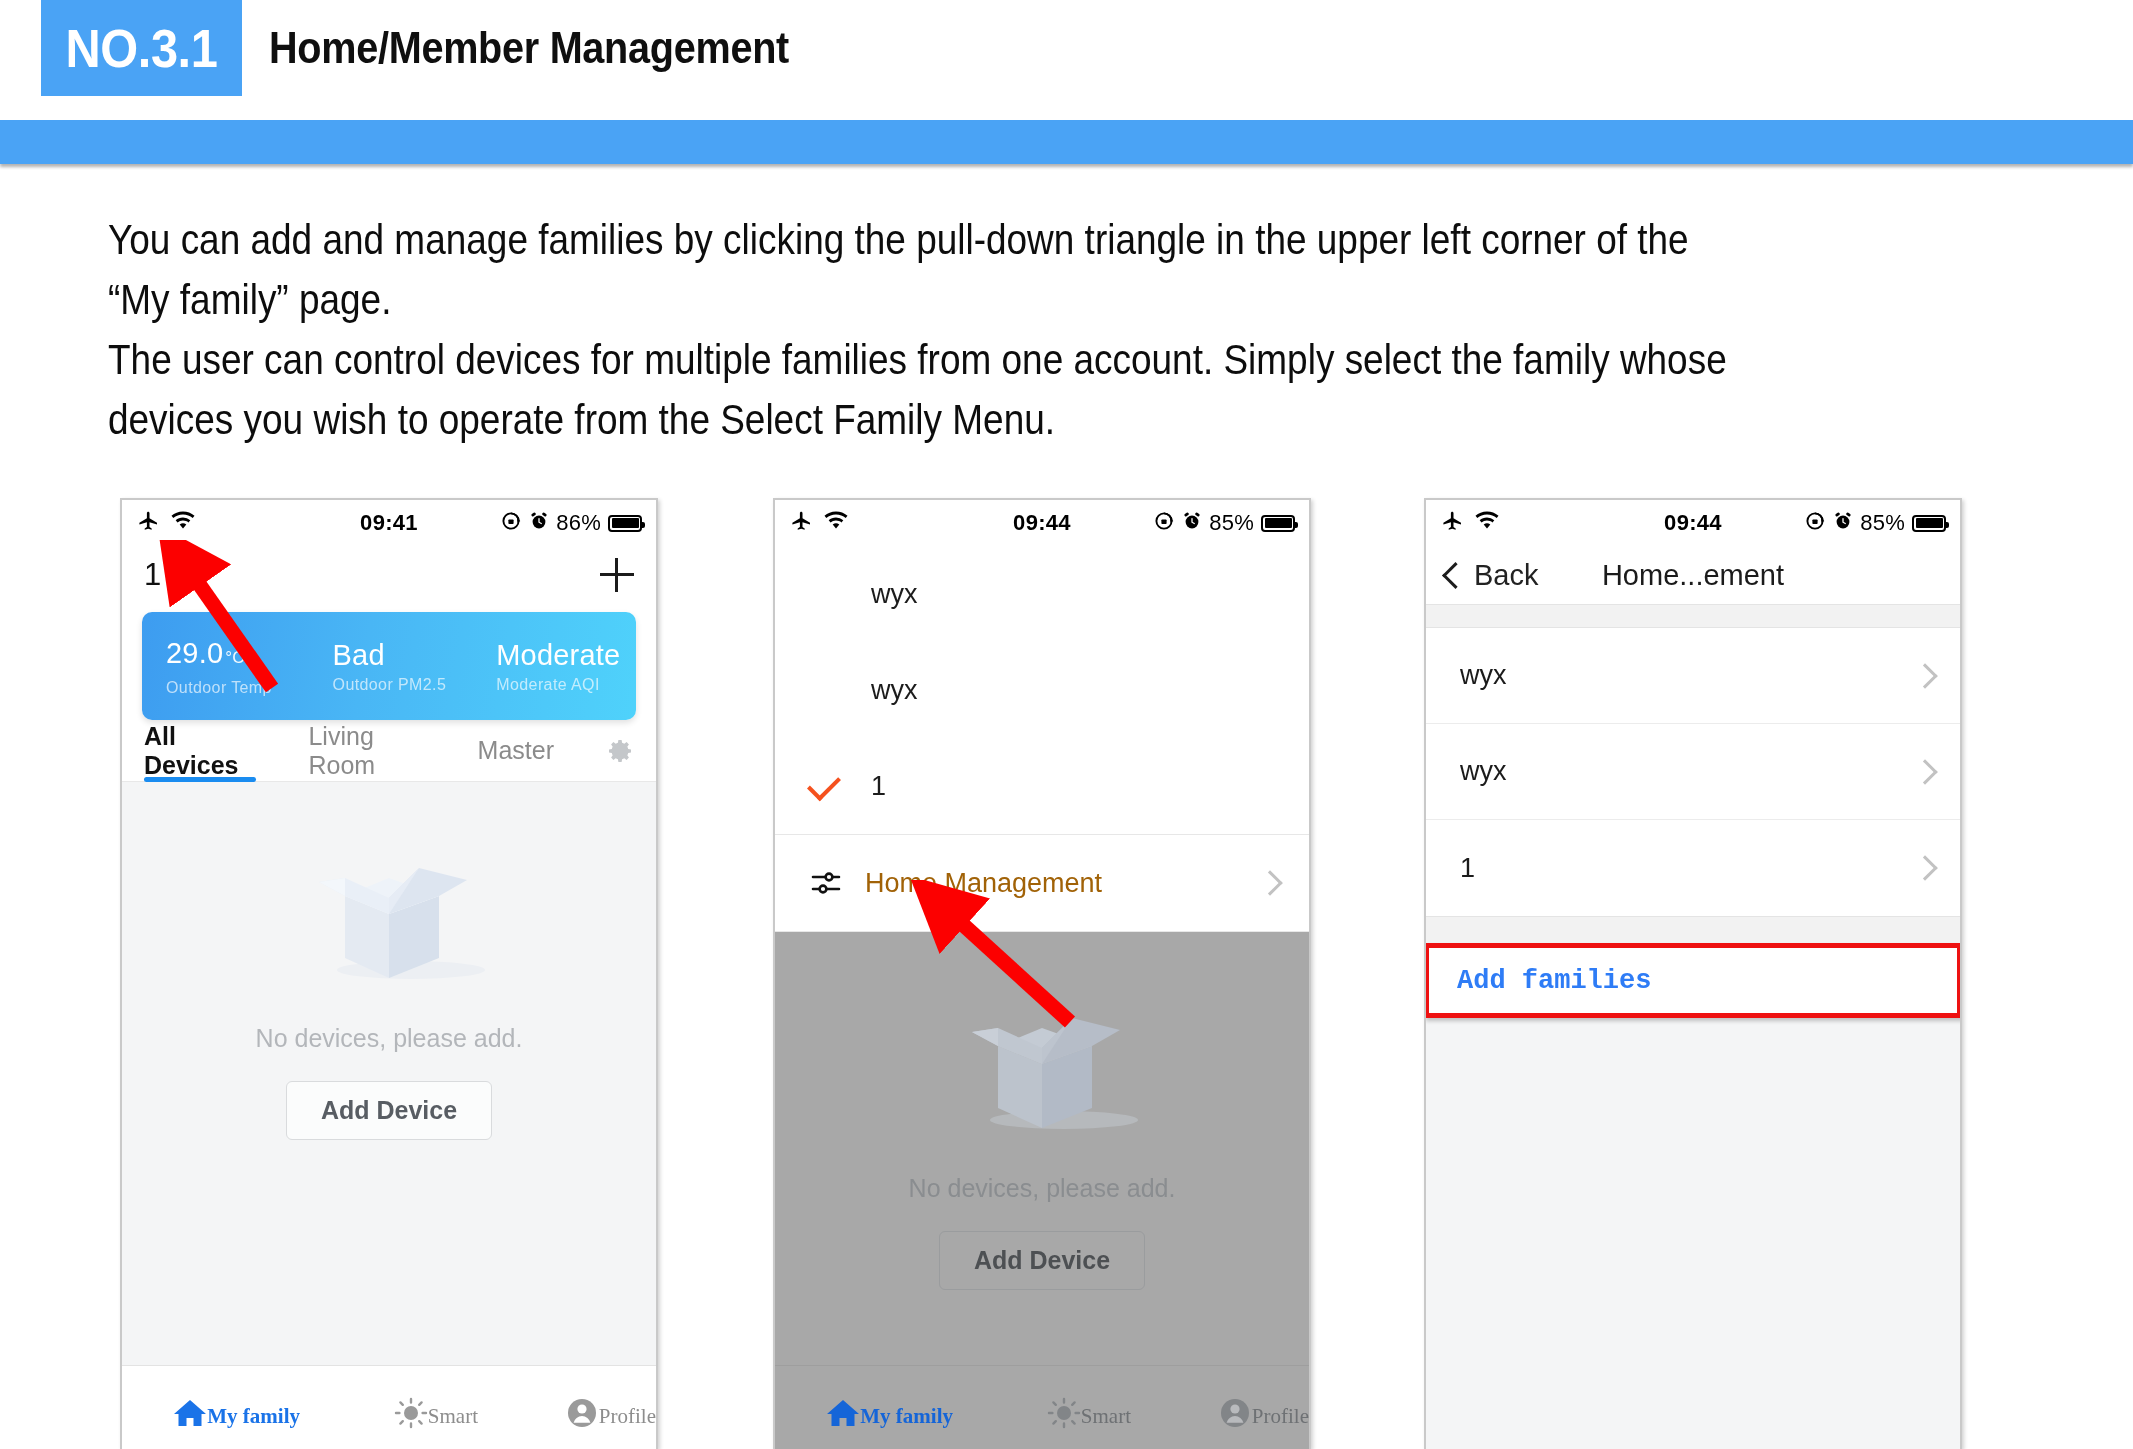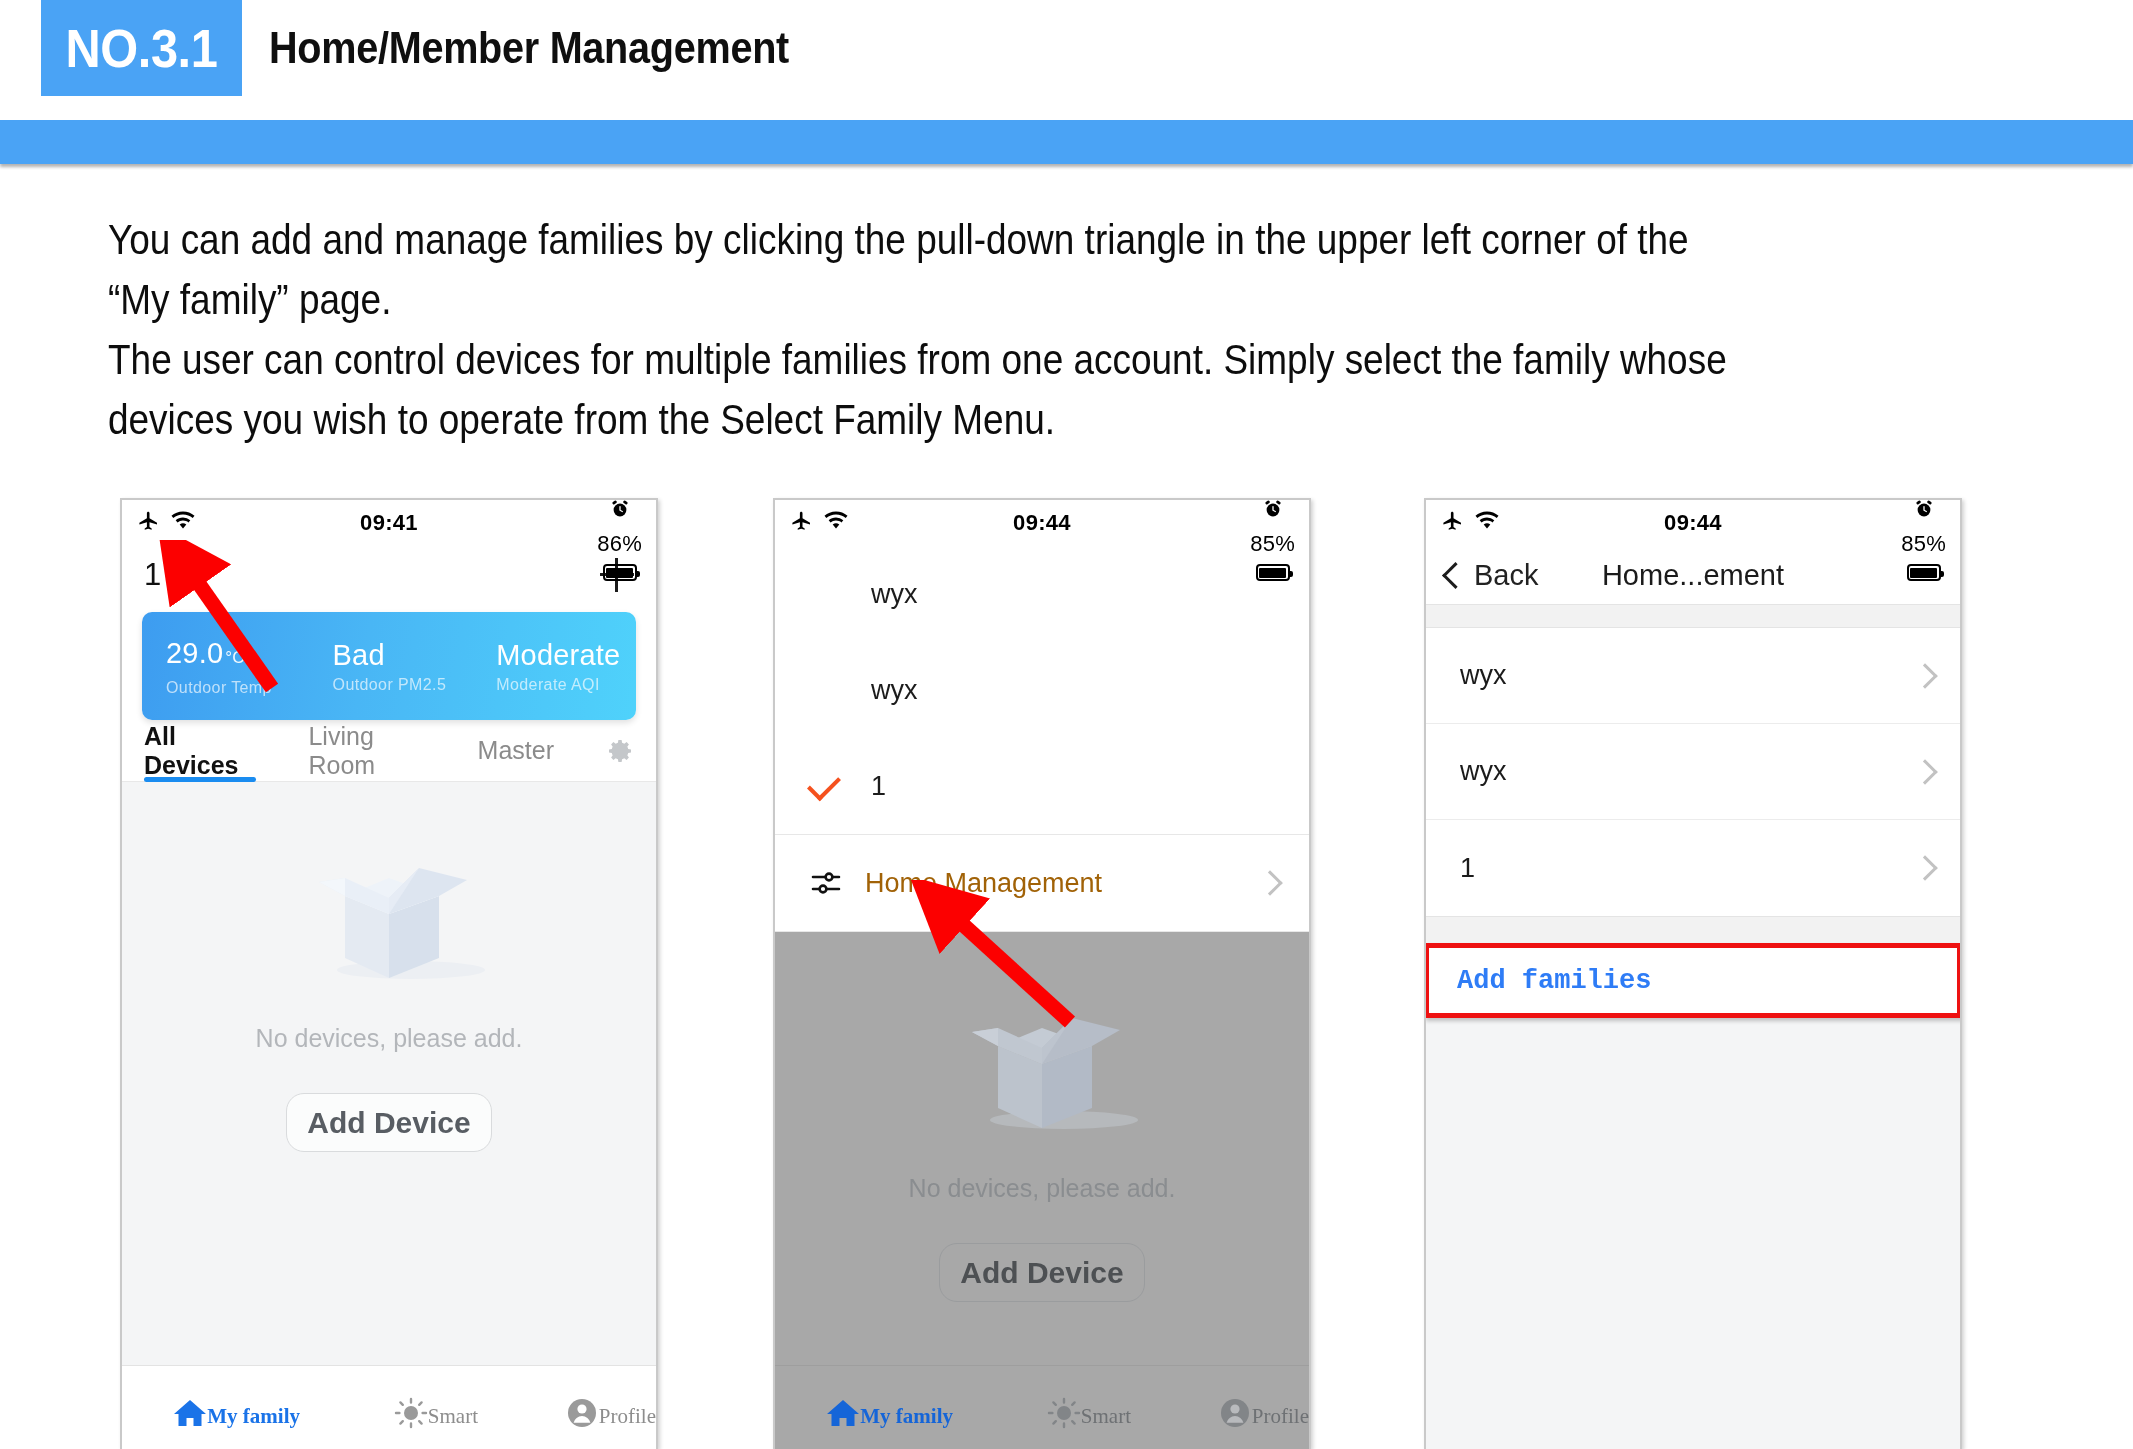--- a/index.html
+++ b/index.html
@@ -98,21 +98,21 @@
     color: #000;
   }
   .sb-left { display:flex; align-items:center; gap:10px; }
   .sb-time {
     position:absolute; left:0; right:0; top:0; height:46px;
     display:flex; align-items:center; justify-content:center;
     font-size: 22px; font-weight: bold; letter-spacing: 0.3px;
   }
   .sb-right {
     margin-left:auto; display:flex; align-items:center; gap:7px;
-    position: relative; z-index: 2; flex-direction: column;
+    position: relative; z-index: 2;
   }
   .sb-pct { font-size: 22px; font-weight: 500; letter-spacing:0.2px;}
   .batt {
     width: 34px; height: 17px;
     border: 2px solid #000; border-radius: 4px;
     position: relative; box-sizing: border-box;
     padding: 1.5px;
   }
   .batt::after{
     content:""; position:absolute; right:-5px; top:5px;
@@ -177,26 +177,26 @@
   
   .empty-wrap {
     background:#f4f5f6;
     height: 608px;
     display:flex; flex-direction:column; align-items:center;
     padding-top: 56px; box-sizing:border-box;
   }
   .box-art { width: 200px; height: 160px; }
   .empty-txt { margin-top: 26px; color:#b3b6ba; font-size: 25px; }
   .btn-add {
-    margin-top: 40px;
+    margin-top: 28px;
     width: 204px; height: 57px;
-    border:1px solid #d9dbdd; border-radius:18px;
+    border:1px solid #d9dbdd; border-radius:6px;
     background:#fbfcfc;
     display:flex; align-items:center; justify-content:center;
-    color:#585d63; font-size:30px; font-weight:bold;
+    color:#585d63; font-size:25px; font-weight:bold;
   }
 
   
   .botnav{
     position:absolute; left:0; right:0; bottom:0;
     height: 83px;
     border-top:1px solid #e3e3e3;
     background:#fff;
     display:flex;
   }

